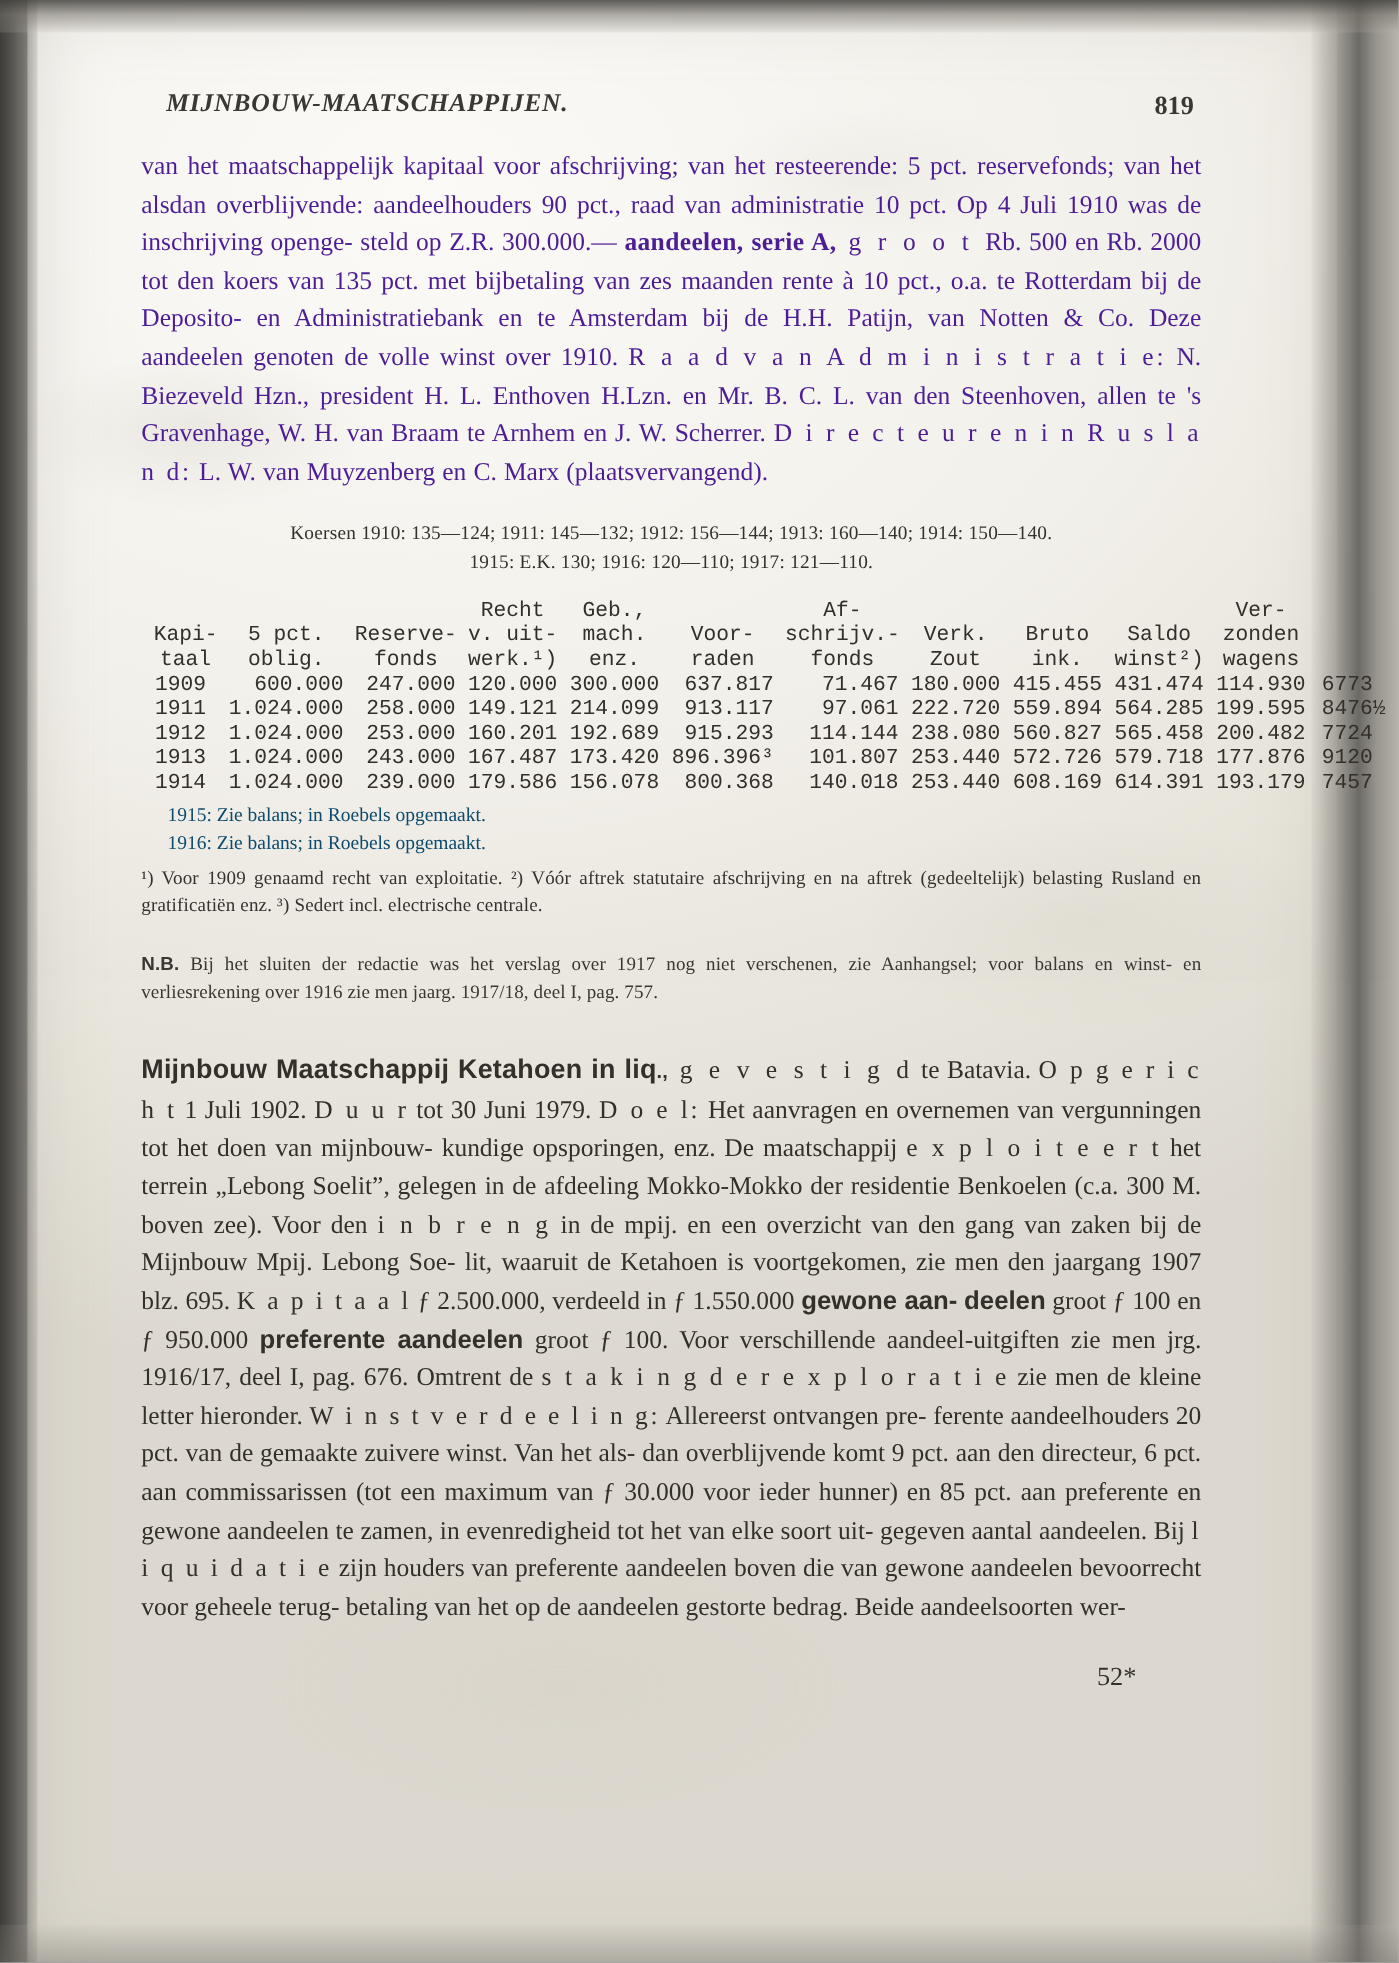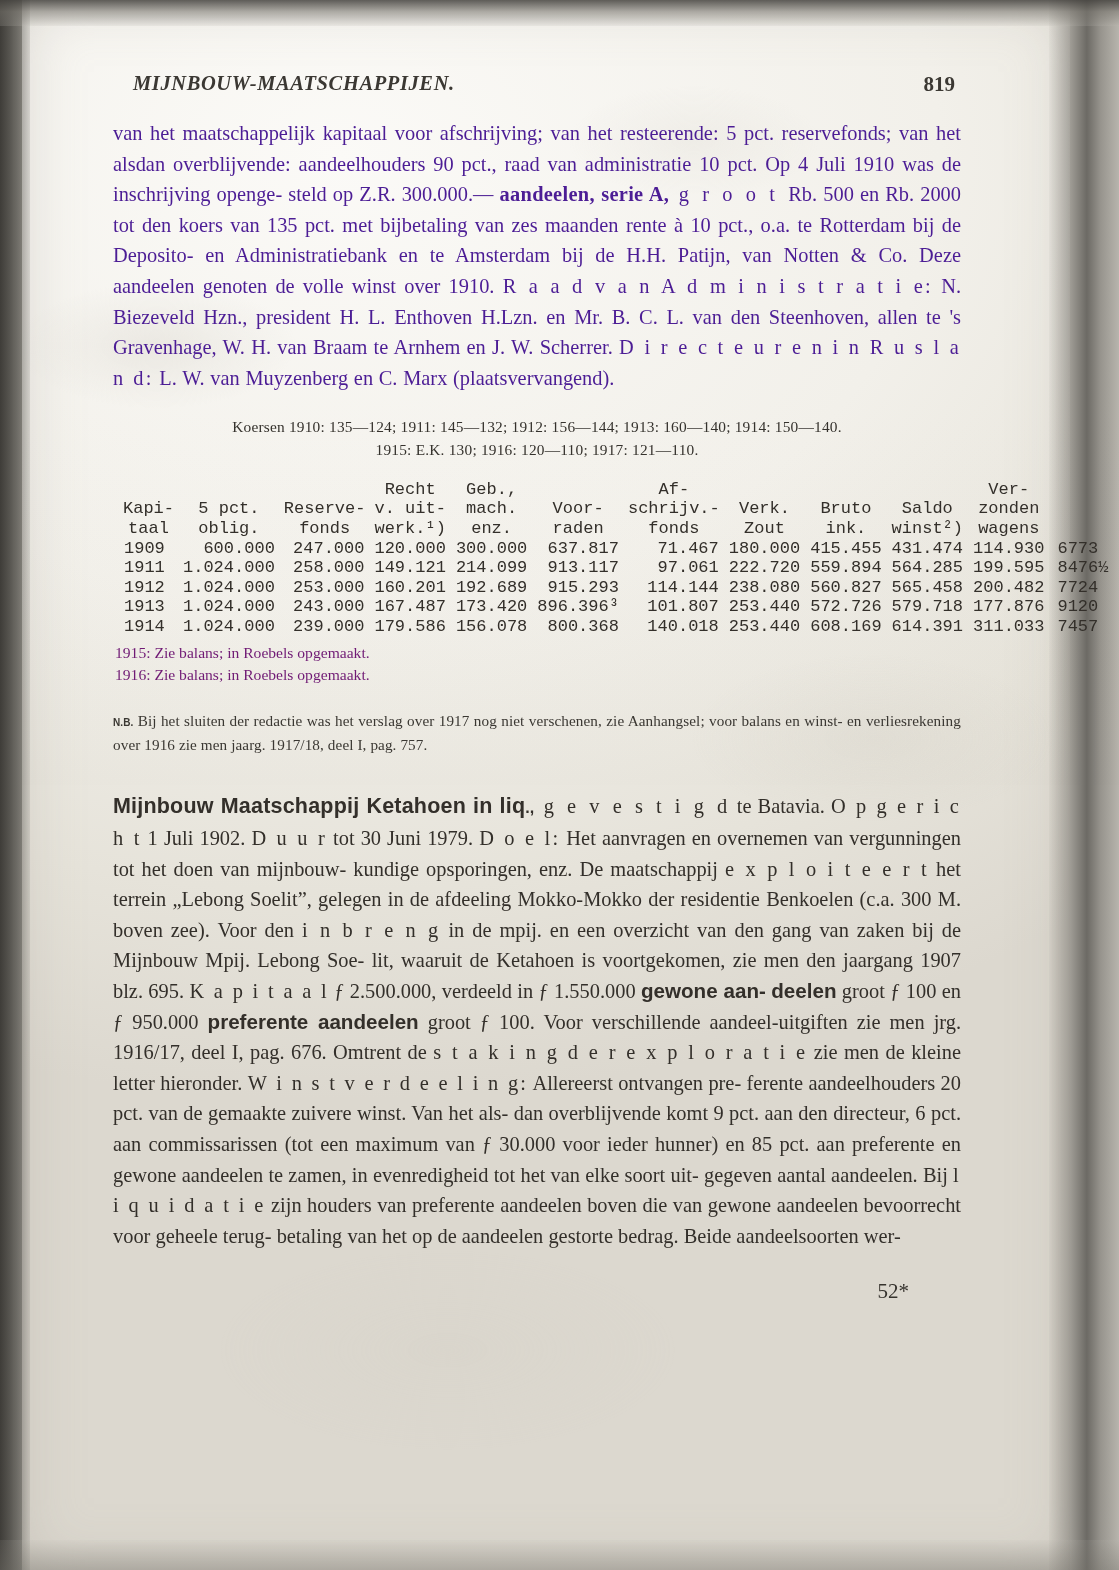--- a/index.html
+++ b/index.html
@@ -180,44 +180,44 @@
   }
   table.fin td.year {
     text-align: left;
     padding-right: 12px;
   }
   table.fin td.last { text-align: left; padding-left: 8px; }
   th.h-top { height: 20px; }
 
   .balans-lines {
     margin-top: 5px;
-    margin-left: 2px;
+    margin-left: 21px;
     font-size: 15.6px;
     line-height: 22px;
-    color: #701a75;
+    color: #0c4a6e;
   }
 
   .footnotes {
     margin-top: 6px;
     font-size: 15.2px;
     line-height: 22.5px;
     text-align: justify;
     color: #35322d;
     letter-spacing: .15px;
   }
 
   .nb-block {
     margin-top: 24px;
     font-size: 15.2px;
     line-height: 22.5px;
     text-align: justify;
     color: #3a3732;
     letter-spacing: .1px;
   }
-  .nb-block .nb-tag { font-weight: bold; font-family: "Liberation Sans", sans-serif; font-size: 10px; margin-top: 23px; }
+  .nb-block .nb-tag { font-weight: bold; font-family: "Liberation Sans", sans-serif; font-size: 15px; margin-top: 23px; }
 
   .entry-head {
     margin-top: 34px;
     font-size: 20.4px;
     line-height: 30.6px;
     text-align: justify;
     color: #332f2a;
   }
   .entry-head .co-name {
     font-family: "Liberation Sans", sans-serif;
@@ -400,31 +400,32 @@
             <td class="year">1914</td>
             <td>1.024.000</td>
             <td>239.000</td>
             <td>179.586</td>
             <td>156.078</td>
             <td>800.368</td>
             <td>140.018</td>
             <td>253.440</td>
             <td>608.169</td>
             <td>614.391</td>
-            <td>311.033</td>
+            <td>193.179</td>
             <td class="last">7457</td>
           </tr>
         </tbody>
       </table>
 
       <div class="balans-lines">
         <div>1915:  Zie balans; in Roebels opgemaakt.</div>
         <div>1916:  Zie balans; in Roebels opgemaakt.</div>
       </div>
 
+      <div class="footnotes">¹) Voor 1909 genaamd recht van exploitatie.  ²) Vóór aftrek statutaire afschrijving en na aftrek (gedeeltelijk) belasting Rusland en gratificatiën enz.  ³) Sedert incl. electrische centrale.</div>
 
       <div class="nb-block">
         <span class="nb-tag">N.B.</span><span> Bij het sluiten der redactie was het verslag over 1917 nog niet verschenen, zie Aanhangsel; voor balans en winst- en verliesrekening over 1916 zie men jaarg. 1917/18, deel I, pag. 757.</span>
       </div>
 
       <div class="entry-head">
         <span class="co-name">Mijnbouw Maatschappij Ketahoen in liq</span><span class="co-suffix">.,</span><span class="sp"> g e v e s t i g d</span>
         <span>te Batavia.  </span><span class="spw">O p g e r i c h t</span><span> 1 Juli 1902.  </span><span class="spw">D u u r</span><span> tot 30 Juni 1979.  </span><span class="spw">D o e l:</span>
         <span>Het aanvragen en overnemen van vergunningen tot het doen van mijnbouw-</span>
         <span>kundige opsporingen, enz.  De maatschappij </span><span class="spw">e x p l o i t e e r t</span><span> het terrein</span>

